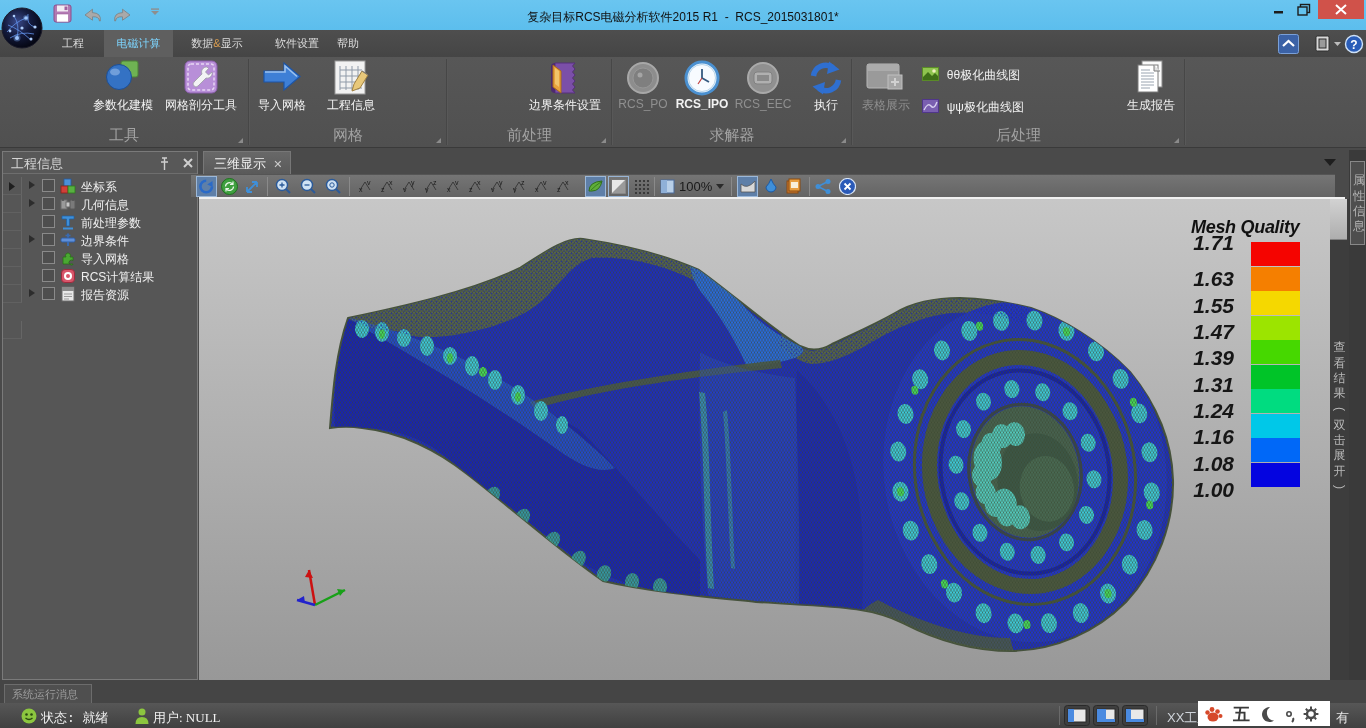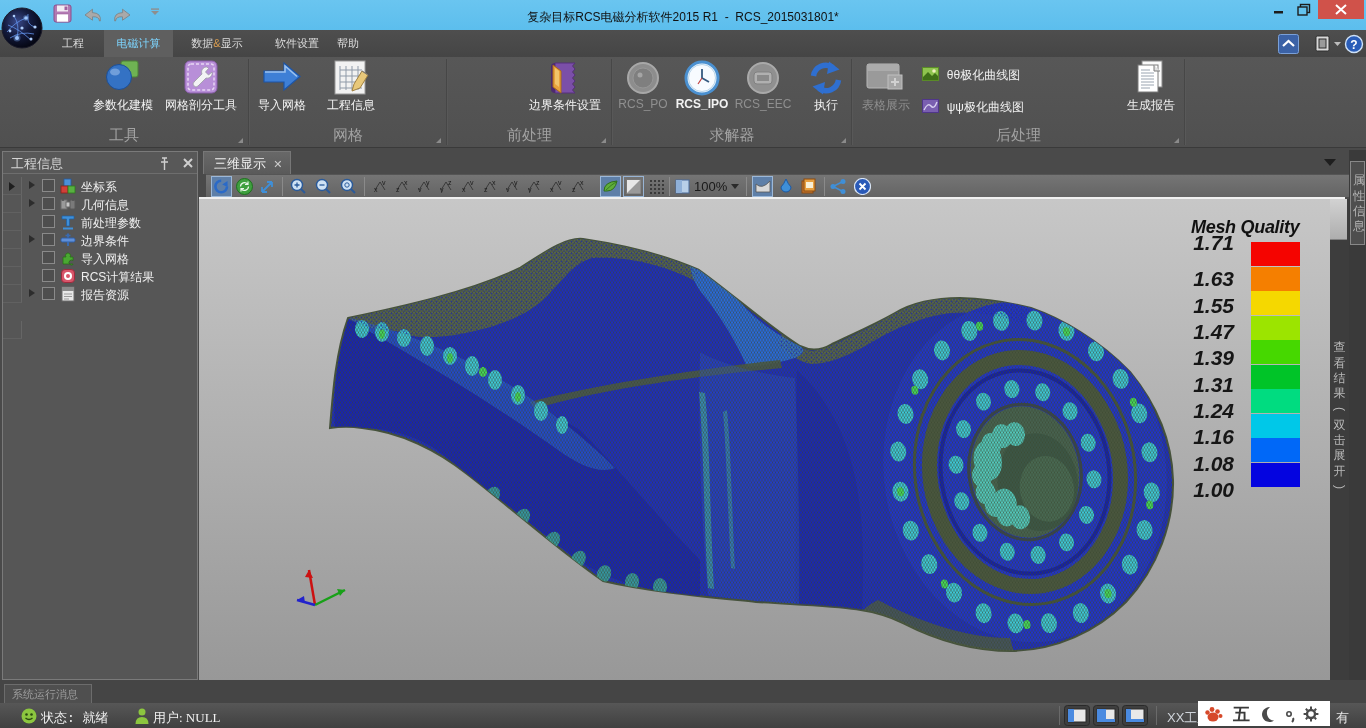--- a/index.html
+++ b/index.html
@@ -48,21 +48,21 @@
   .trow .cb { position:absolute; left:39px; top:2px; width:13px; height:13px;
     background:#4e4e4e; border:1px solid #8a8a8a; }
   .trow .ic { position:absolute; left:57px; top:1px; width:16px; height:16px; }
   .trow .tx { position:absolute; left:78px; top:2px; }
   
   #doctabs { position:absolute; left:199px; top:150px; width:1144px; height:24px;
     background:#4a4a4a; }
   #dtab { position:absolute; left:4px; top:1px; width:88px; height:23px;
     background:linear-gradient(#686868,#5a5a5a); border:1px solid #777; border-bottom:none;
     color:#f0f0f0; font-size:13px; padding:3px 0 0 10px; }
-  #vtoolbar { position:absolute; left:206px; top:174px; width:1144px; height:23px;
+  #vtoolbar { position:absolute; left:191px; top:174px; width:1144px; height:23px;
     background:linear-gradient(#757575,#646464); border-top:1px solid #555; }
   .tsep { position:absolute; top:2px; width:1px; height:19px; background:#4f4f4f;
     border-right:1px solid #8a8a8a; }
   .tbtn { position:absolute; top:1px; width:21px; height:21px; }
   .tbtn.sel { background:#5e7fa8; border:1px solid #9cb8d8; }
   
   #viewport { position:absolute; left:199px; top:197px; width:1131px; height:483px;
     background:linear-gradient(#c7c7c7,#989898); border-top:2px solid #f2f2f2; }
   
   #legend { position:absolute; left:960px; top:0; width:180px; }

